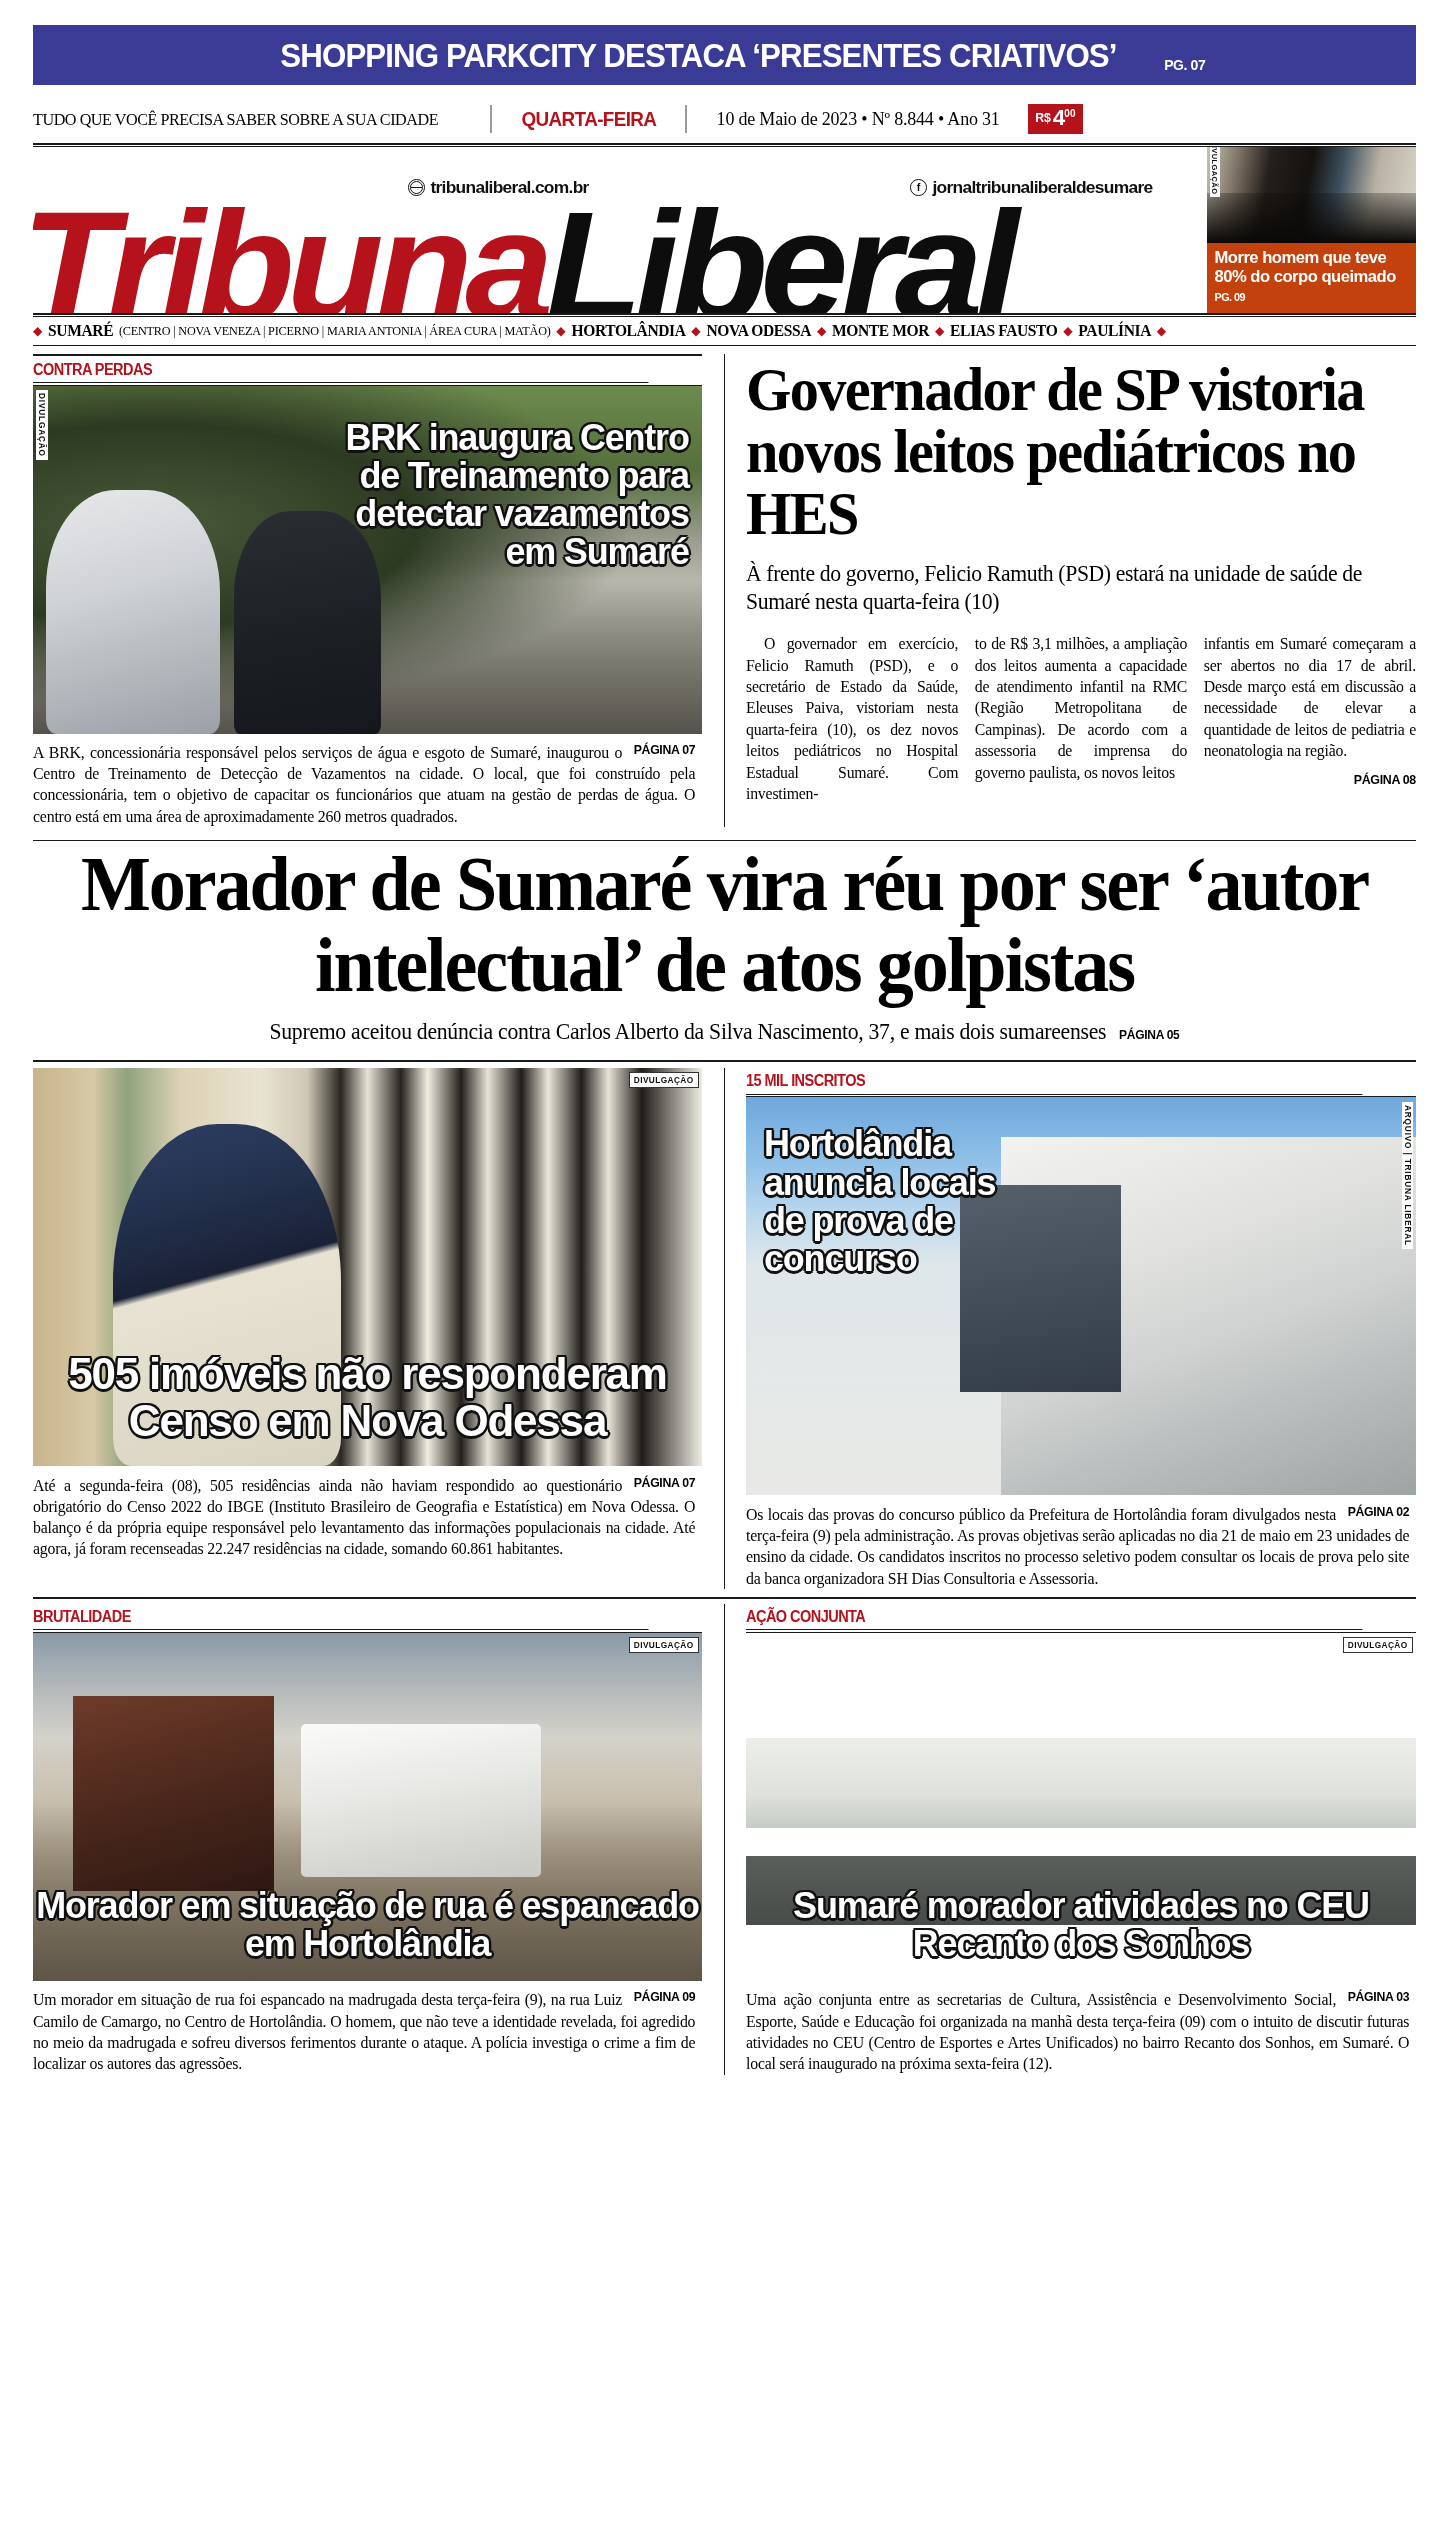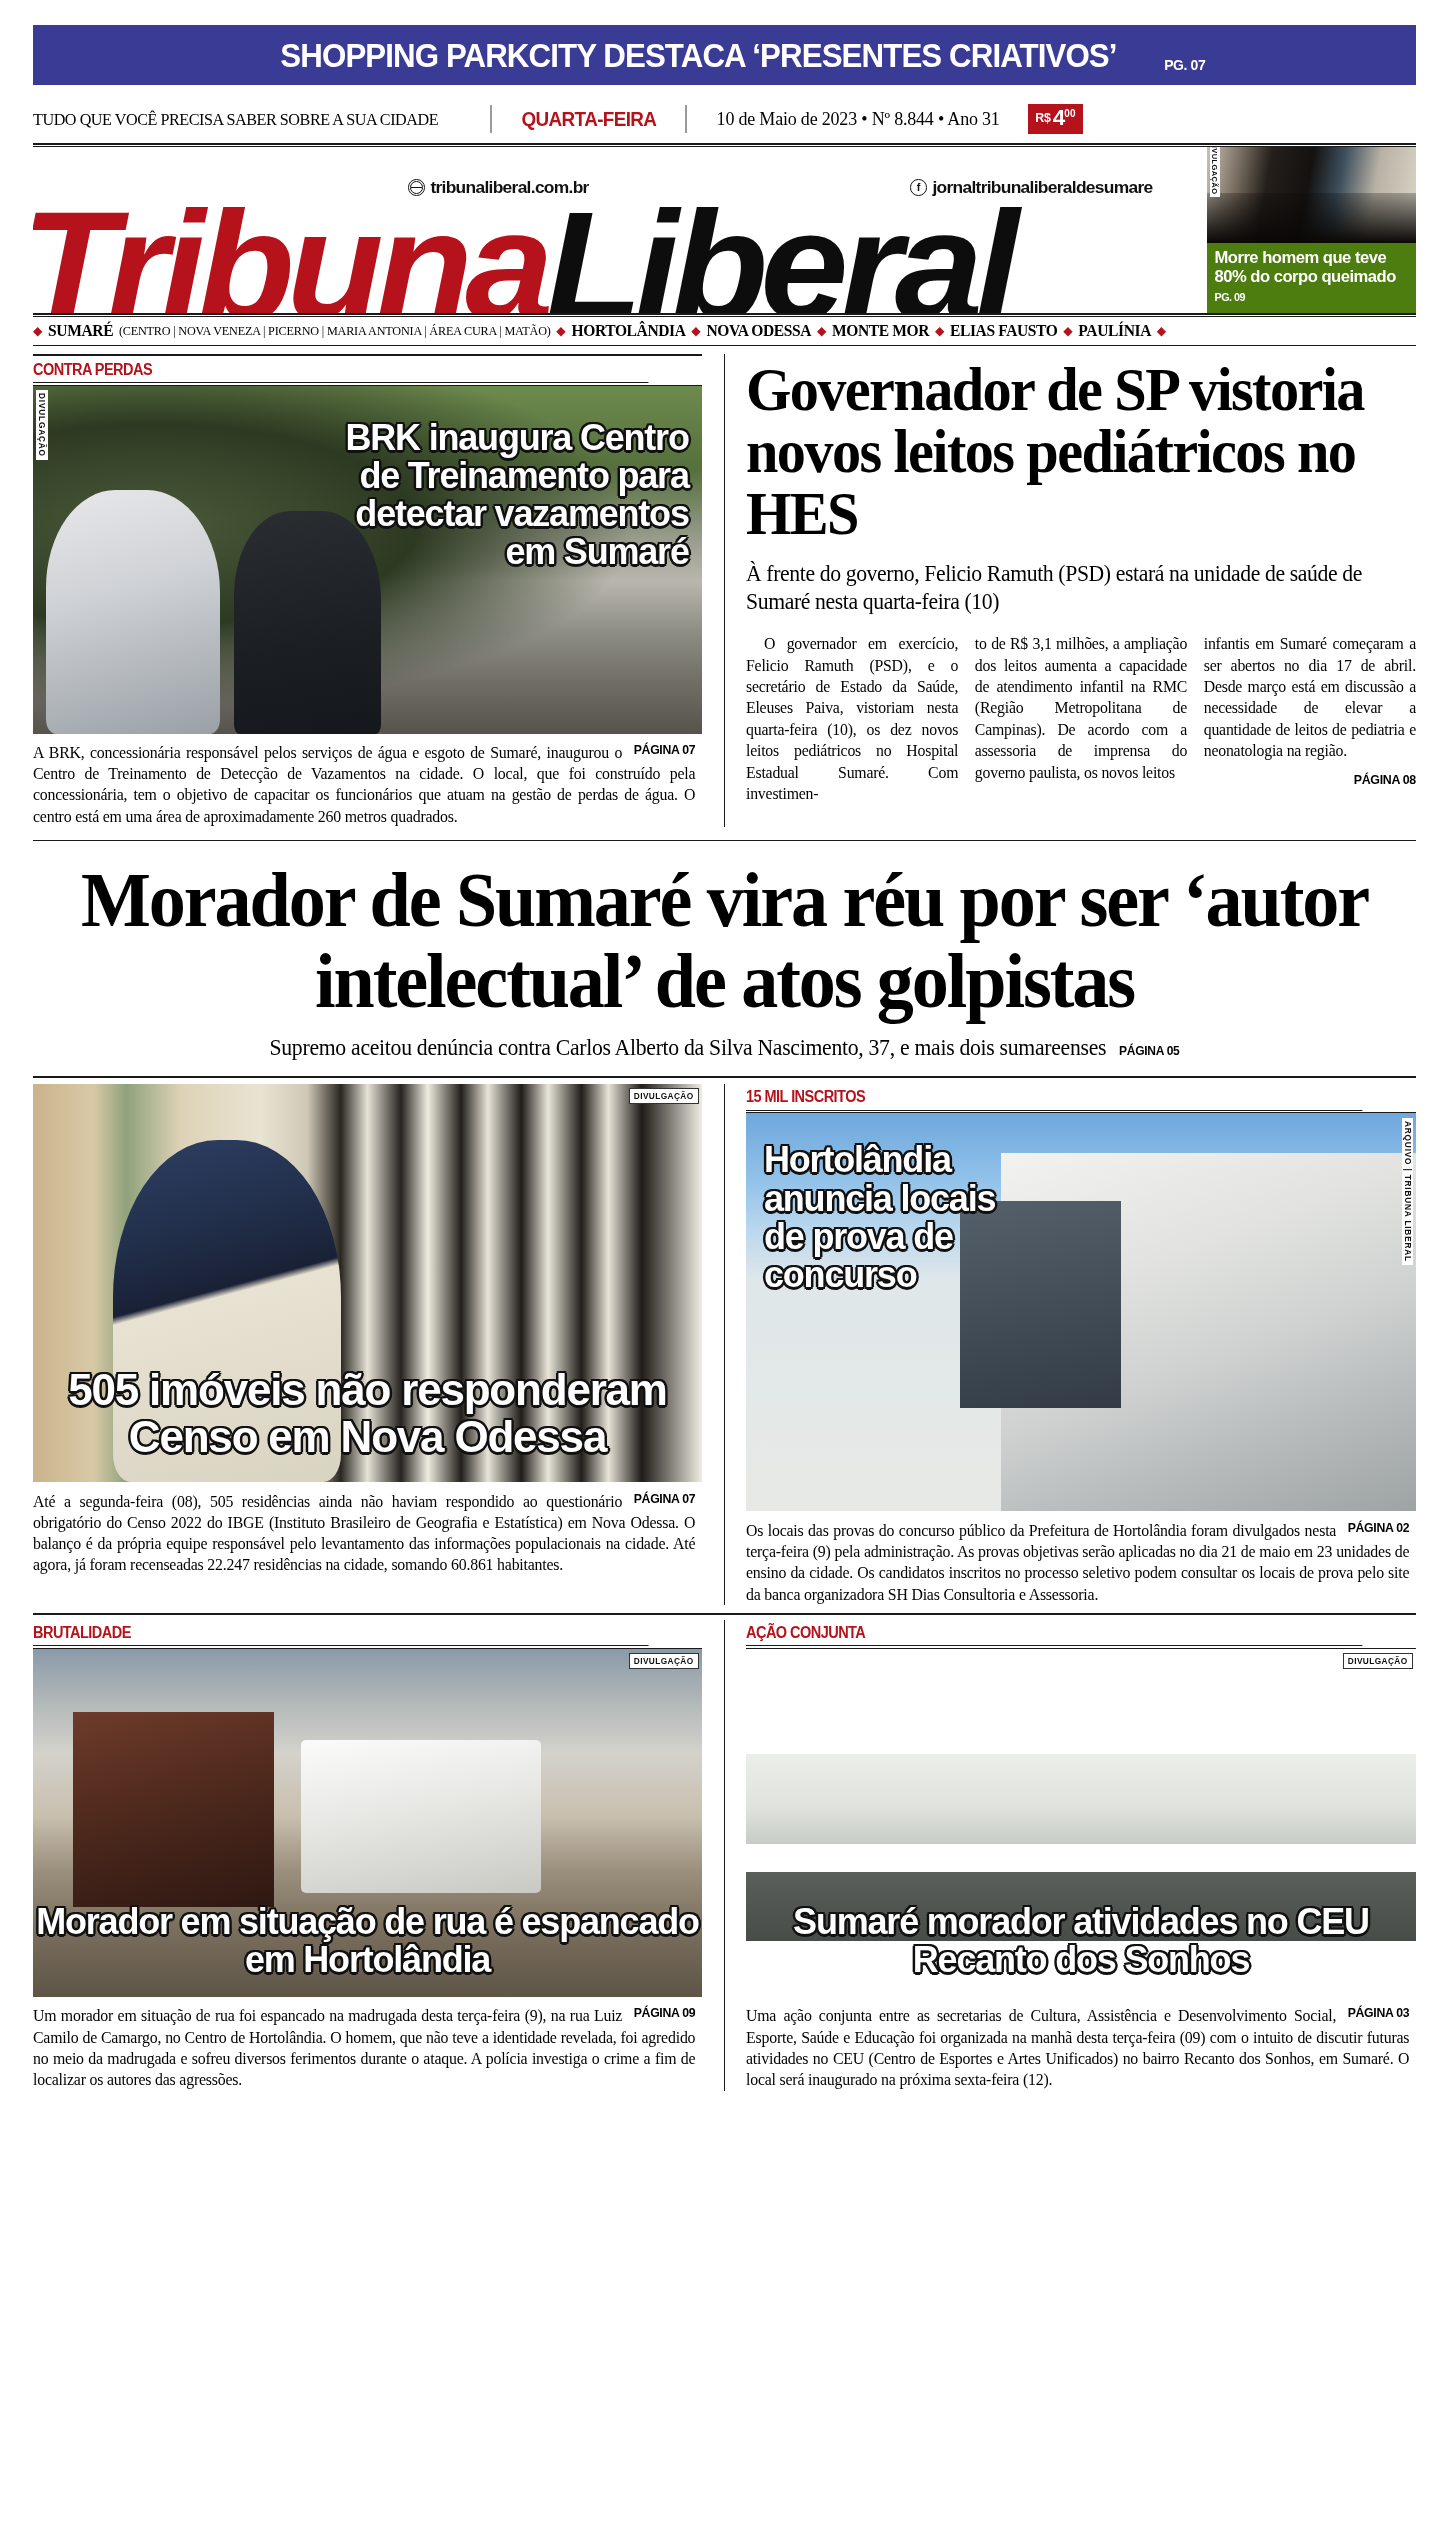--- a/index.html
+++ b/index.html
@@ -165,21 +165,21 @@
     content:""; position:absolute; left:0; right:0; bottom:0; height:46%;
     background: linear-gradient(to bottom, rgba(10,8,6,.25), #0a0806);
   }
   .teaser-credit {
     position: absolute; left: 2.5px; top: 3.3px; z-index: 3;
     background: #fff; color: #111; font-family:"Liberation Sans",sans-serif;
     font-size: 7.5px; font-weight: bold; letter-spacing: 0.4px;
     writing-mode: vertical-rl; padding: 2.5px 0.8px;
   }
   .teaser-cap {
-    background: #4d7c0f; color: #fff;
+    background: #c2410c; color: #fff;
     font-family: "Liberation Sans", sans-serif; font-weight: bold;
     font-size: 16.6px; line-height: 1.12; letter-spacing: -0.5px;
     padding: 6.6px 7.5px 7.5px 7.5px;
   }
   .teaser-pg { font-size: 10.8px; }
 
   
   .city-bar {
     height: 28px;
     display: flex;
@@ -374,21 +374,21 @@
     flex: 1;
     font-family: "Liberation Serif", serif;
     font-size: 15.8px;
     line-height: 1.36;
     text-align: justify;
     letter-spacing: -0.2px;
   }
   .lead-col.first { text-indent: 18px; }
 
   
-  .main-head-wrap { margin-top: 13.3px; border-top: 0.8px solid #1a1a1a; padding-top: 18px; }
+  .main-head-wrap { margin-top: 13.3px; border-top: 0.8px solid #1a1a1a; padding-top: 2px; }
   .main-head {
     font-family: "Liberation Serif", serif;
     font-weight: bold;
     font-size: 78px;
     line-height: 1.04;
     letter-spacing: -2.2px;
     text-align: center;
     transform: scaleX(0.95);
   }
   .main-sub {

